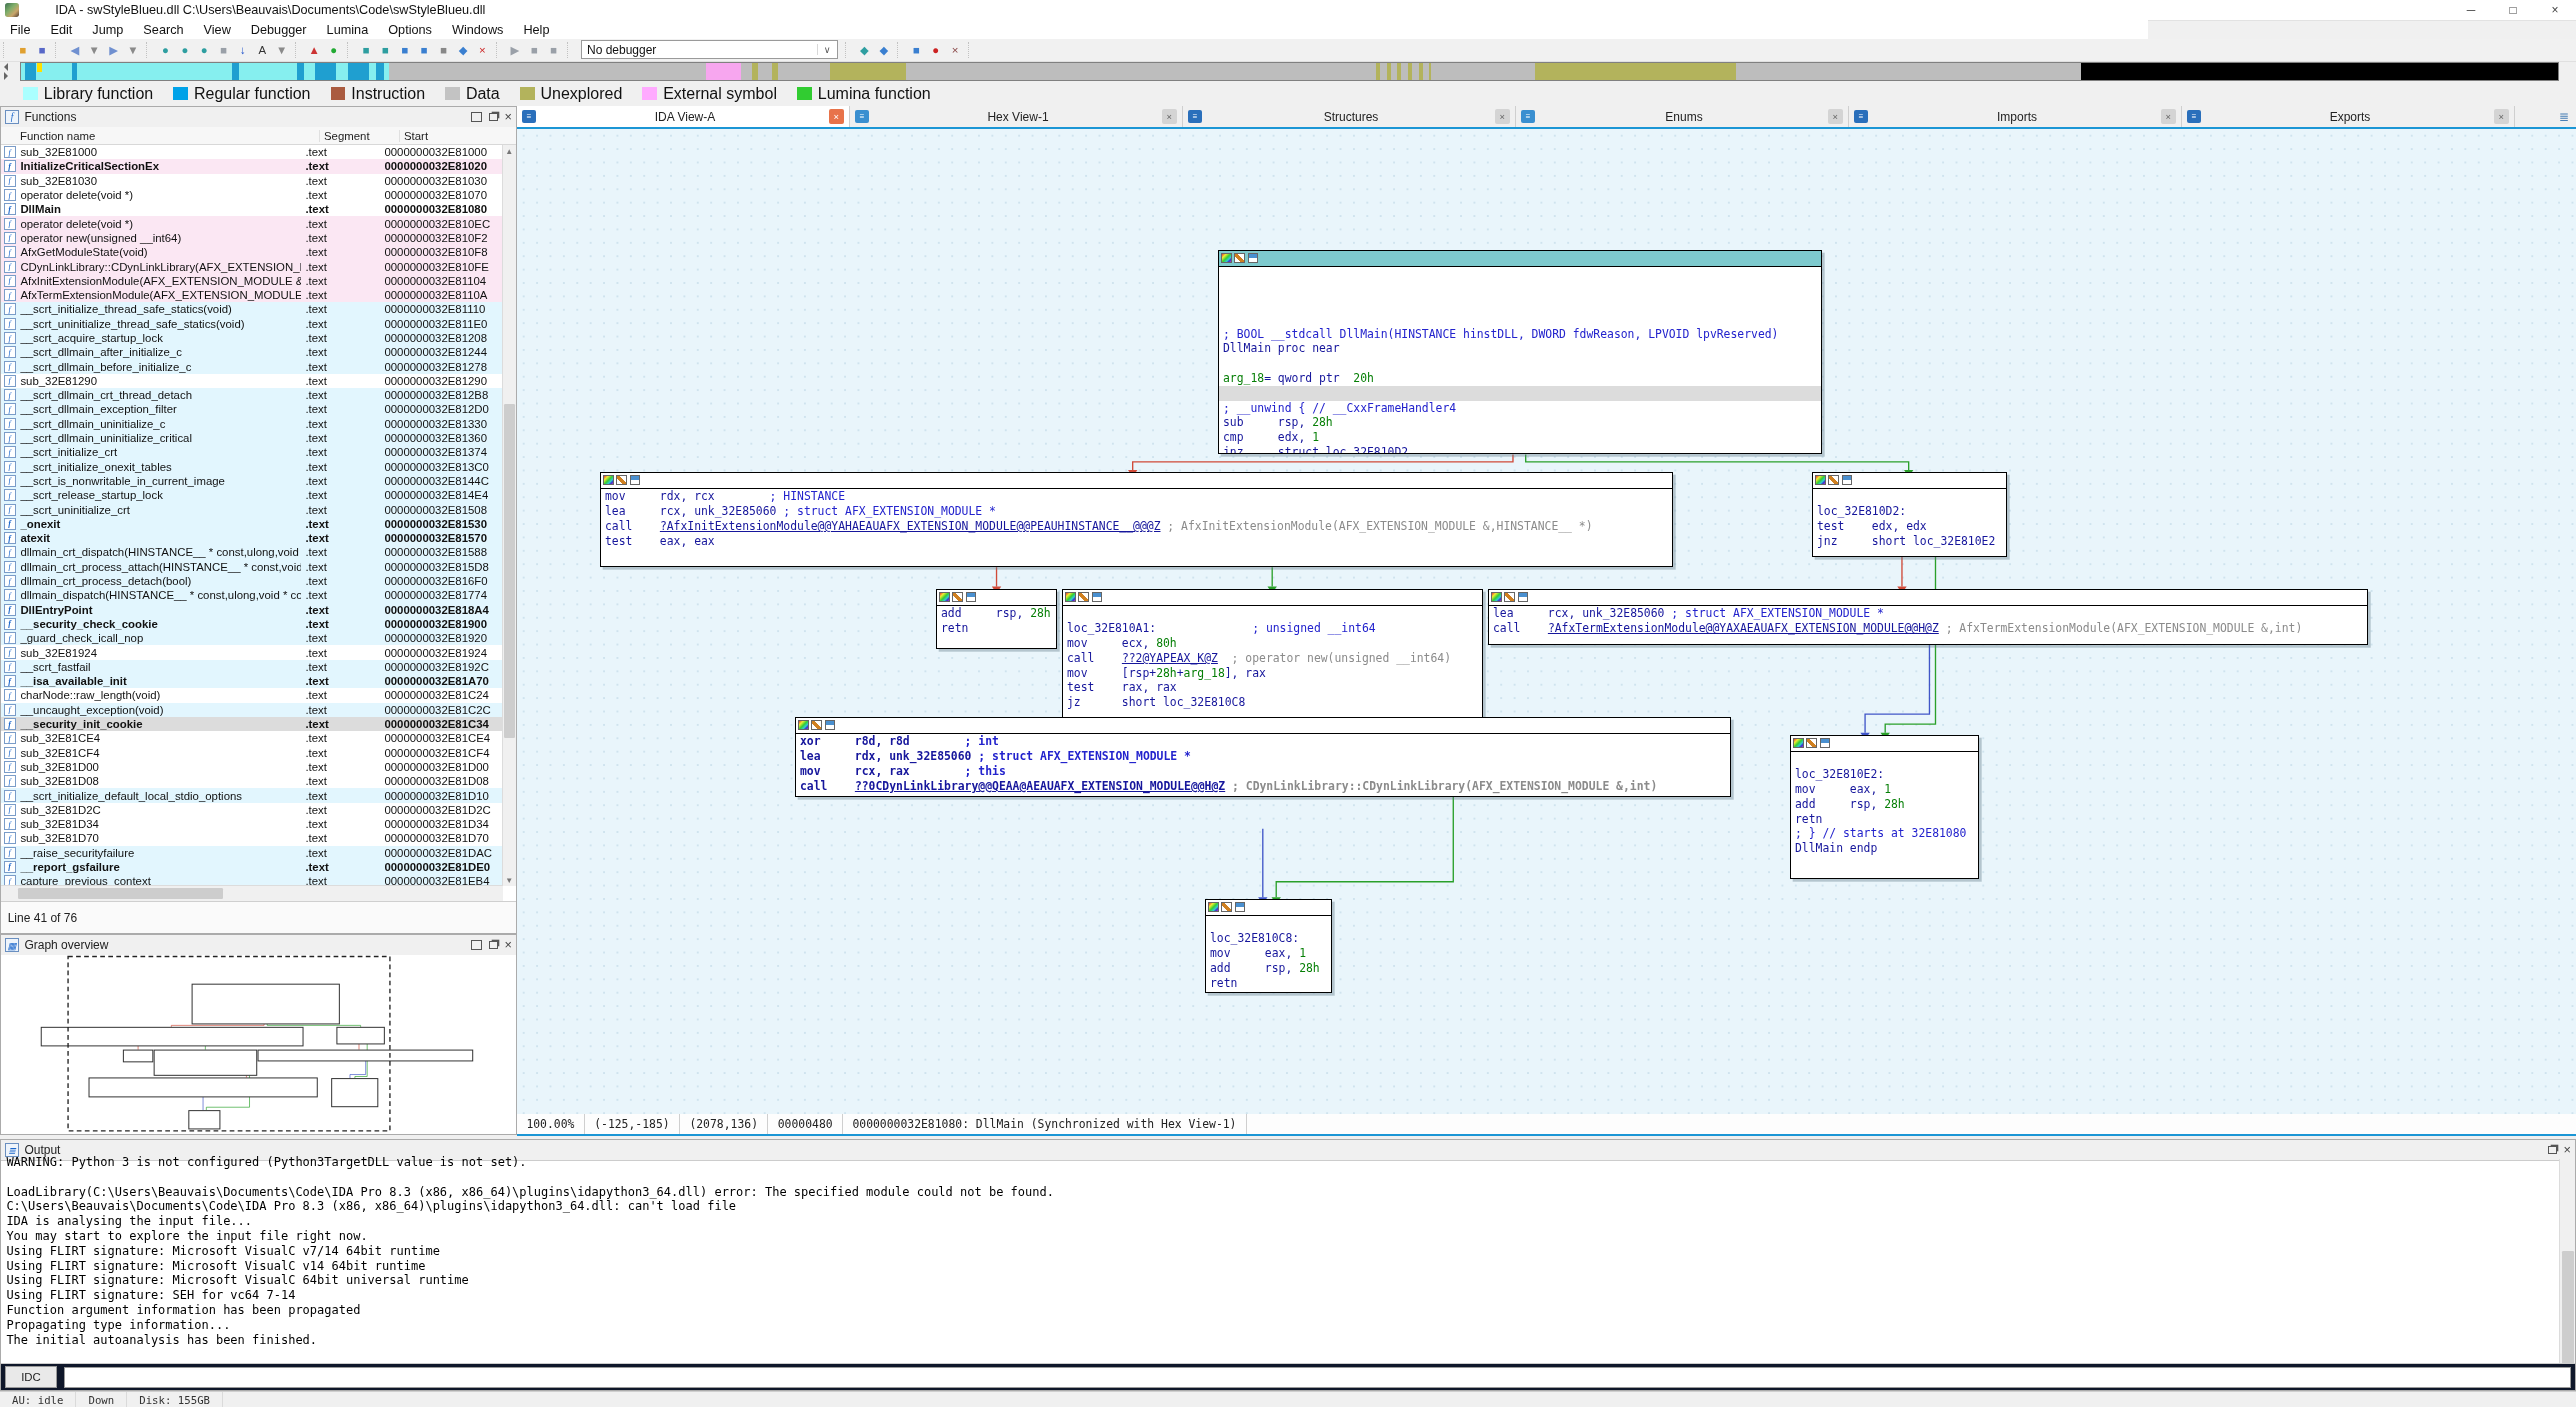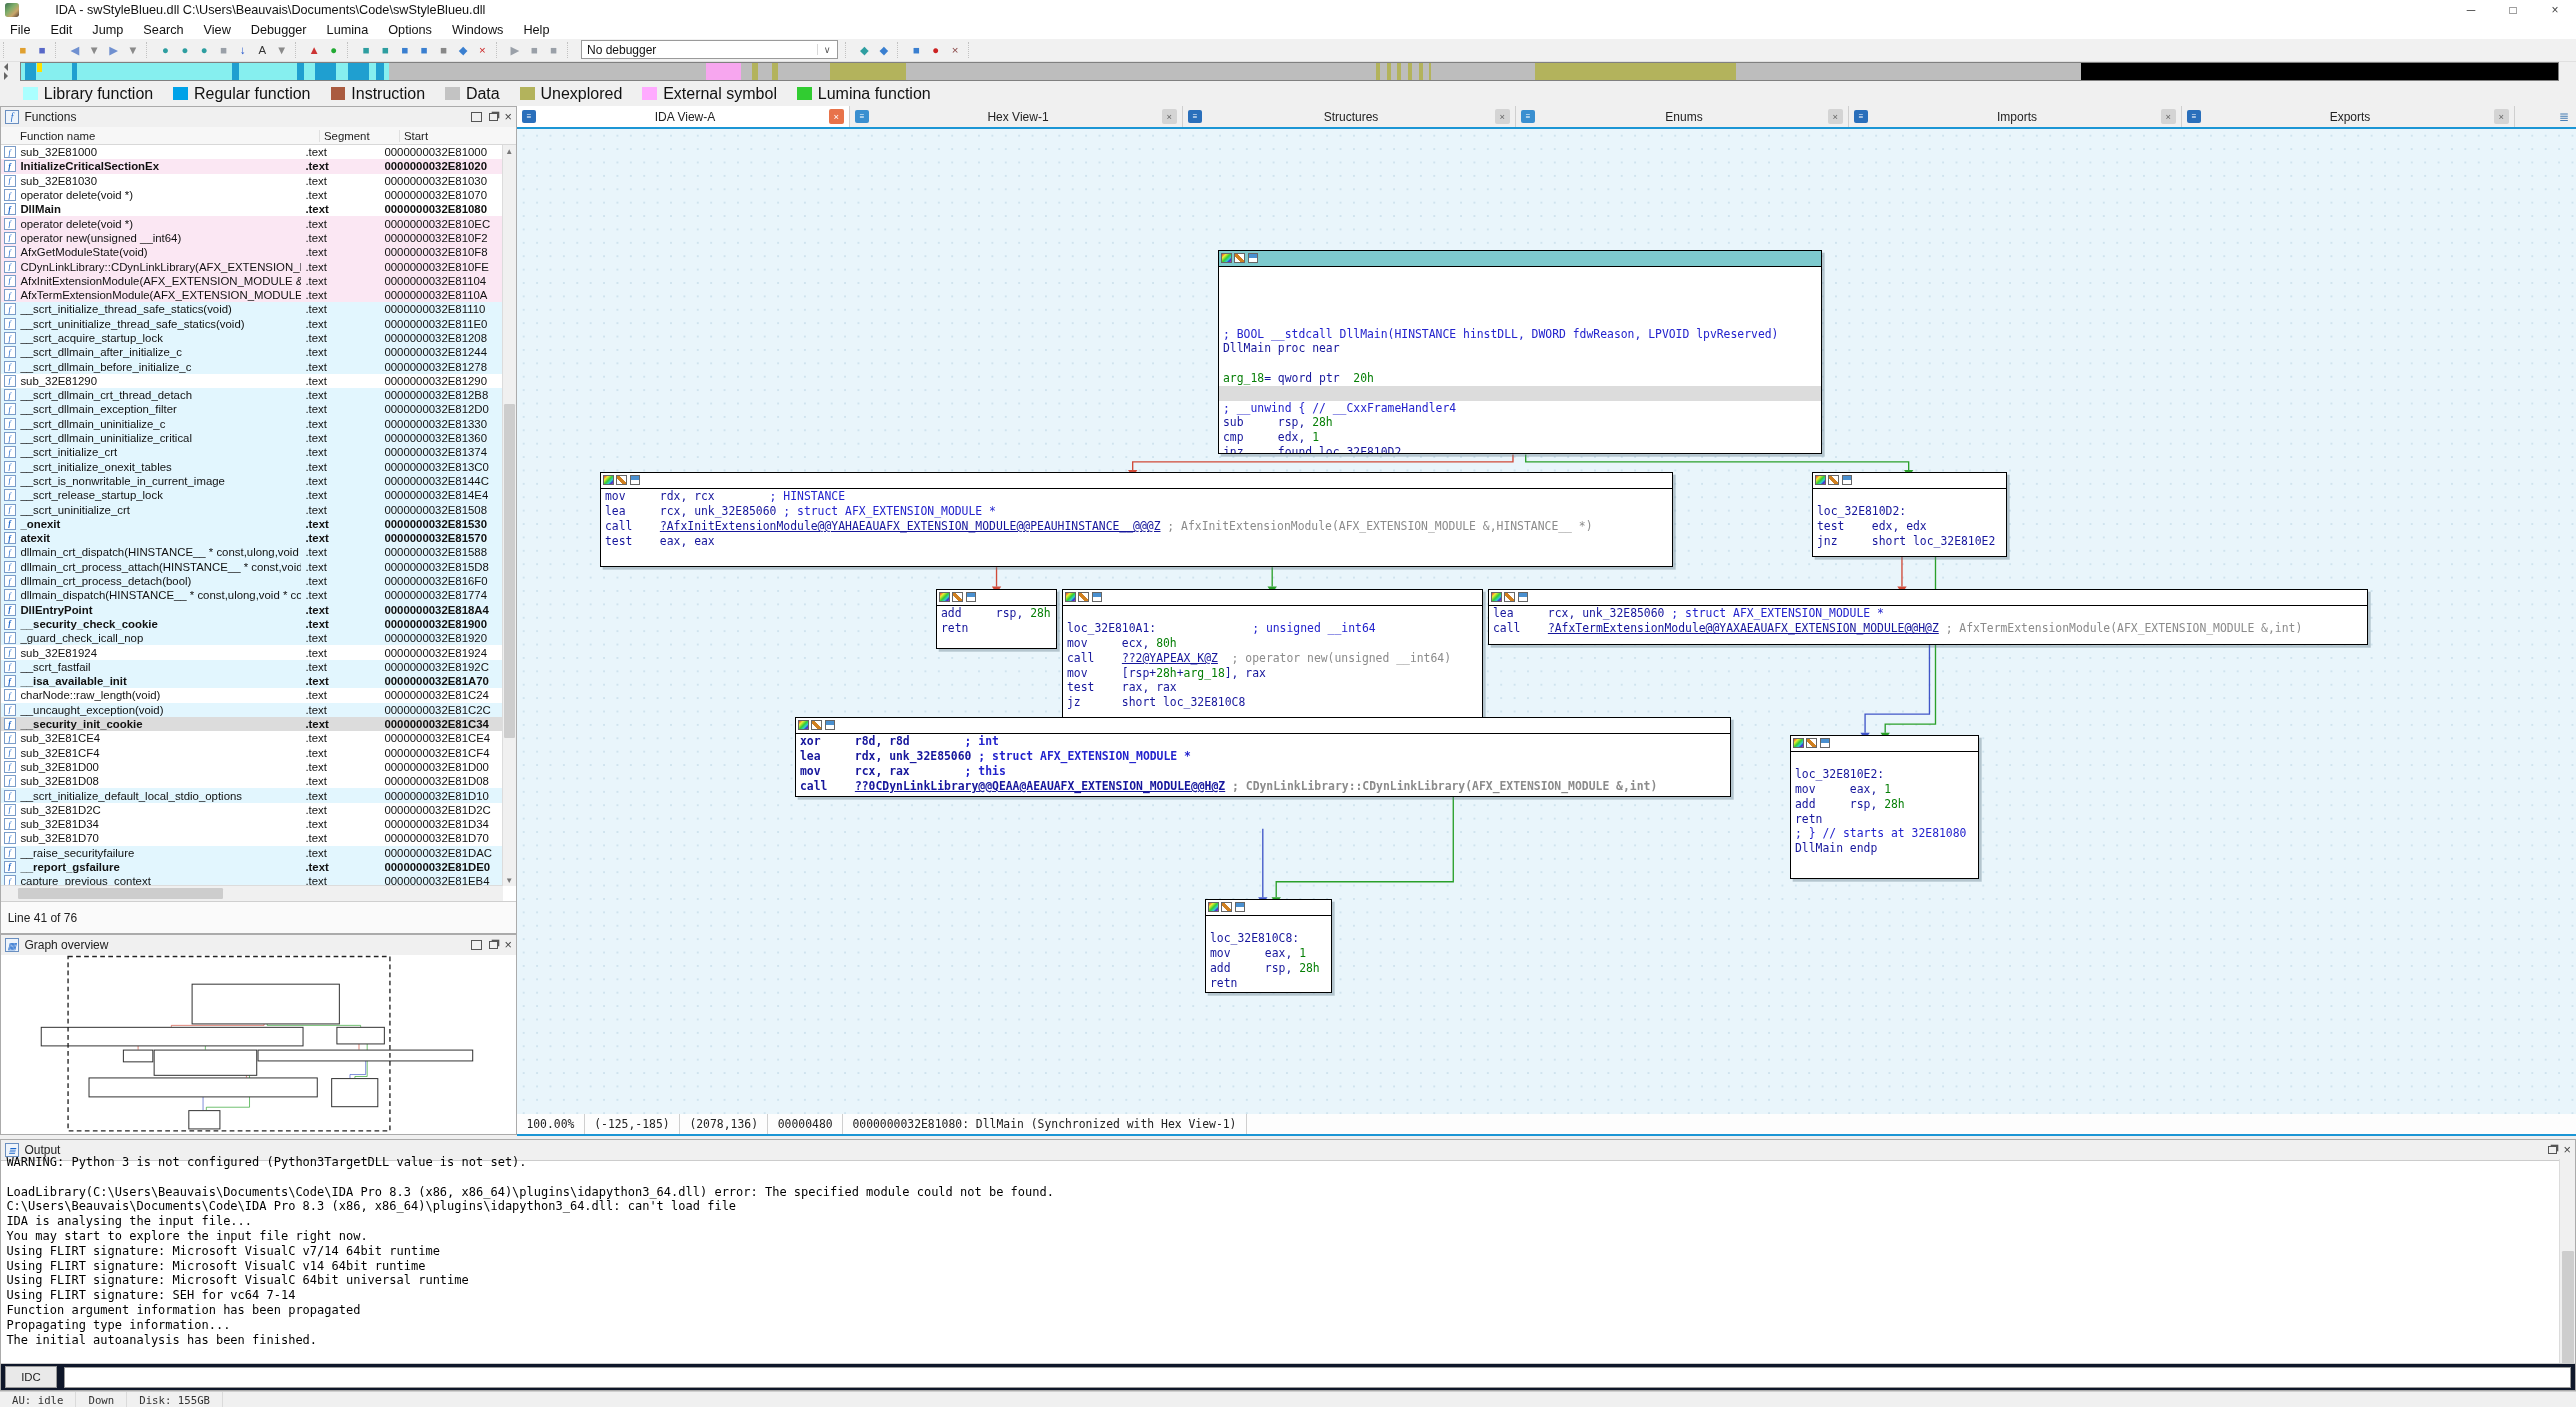--- a/index.html
+++ b/index.html
@@ -4,21 +4,21 @@
 <style>
   html,body{margin:0;padding:0;background:#f0f0f0;}
   #root{position:relative;width:2576px;height:1407px;background:#f0f0f0;font-family:"Liberation Sans",sans-serif;overflow:hidden;color:#111;}
   
   .titlebar{position:absolute;left:0;top:0;width:2576px;height:20px;background:#ffffff;display:flex;align-items:center;border-bottom:0.7px solid #e2e2e2;}
   .appicon{width:13.4px;height:13.4px;margin:0 5.4px 0 5.4px;border-radius:2.7px;background:linear-gradient(135deg,#3b6e4f 0%,#7fae6a 40%,#caa66b 70%,#4b3a2f 100%);}
   .wtitle{font-size:12.7px;color:#111;margin-left:31px;}
   .winbtns{margin-left:auto;display:flex;height:100%;}
   .winbtn{width:42px;height:100%;display:flex;align-items:center;justify-content:center;font-size:12px;color:#444;}
   
-  .menubar{position:absolute;left:0;top:20px;width:2576px;height:19px;background:#ffffff;display:flex;align-items:center;font-size:12.7px;border-bottom:0.7px solid #e6e6e6;}
+  .menubar{position:absolute;left:0;top:20px;width:2148px;height:19px;background:#ffffff;display:flex;align-items:center;font-size:12.7px;border-bottom:0.7px solid #e6e6e6;}
   .mitem{padding:0 10px;color:#111;}
   
   .toolbar{position:absolute;left:0;top:39px;width:2576px;height:21.5px;background:#f1f1f1;display:flex;align-items:center;border-bottom:0.7px solid #e0e0e0;}
   .tbtn{width:18px;height:17.4px;margin:0 0.7px;display:flex;align-items:center;justify-content:center;font-size:11.4px;border-radius:2px;}
   .tsep{width:5.4px;height:16px;margin:0 3.4px;border-left:1.3px dotted #c2c2c2;}
   .combo{width:255px;height:17.4px;background:#fff;border:0.7px solid #9a9a9a;display:flex;align-items:center;margin:0 4px;}
   .combo .clabel{font-size:12px;padding-left:5.4px;color:#111;flex:1;}
   .combo .carrow{width:19px;text-align:center;color:#555;font-size:9.4px;border-left:0.7px solid #d8d8d8;}
   
   .navrow{position:absolute;left:0;top:60px;width:2576px;height:23px;}
@@ -685,21 +685,21 @@
             <div class="nline">&nbsp;</div>
             <div class="nline">&nbsp;</div>
             <div class="nline"><span class="sc">; BOOL __stdcall DllMain(HINSTANCE hinstDLL, DWORD fdwReason, LPVOID lpvReserved)</span></div>
             <div class="nline"><span class="si">DllMain proc near</span></div>
             <div class="nline">&nbsp;</div>
             <div class="nline"><span class="sv">arg_18</span><span class="si">= qword ptr </span><span class="sn"> 20h</span></div>
             <div class="nline hl">&nbsp;</div>
             <div class="nline"><span class="sc">; __unwind { // __CxxFrameHandler4</span></div>
             <div class="nline"><span class="si">sub     rsp, </span><span class="sn">28h</span></div>
             <div class="nline"><span class="si">cmp     edx, </span><span class="sn">1</span></div>
-            <div class="nline"><span class="si">jnz     found loc_32E810D2</span></div>
+            <div class="nline"><span class="si">jnz     struct loc_32E810D2</span></div>
           </div>
         </div>
         <div class="gnode" style="left: 83px; top: 343px; width: 1073px; height: 95px;">
           <div class="ntitle">
             <span class="ni ni1"></span>
             <span class="ni ni2"></span>
             <span class="ni ni3"></span>
           </div>
           <div class="nbody">
             <div class="nline"><span class="si">mov     rdx, rcx        </span><span class="sc">; HINSTANCE</span></div>

